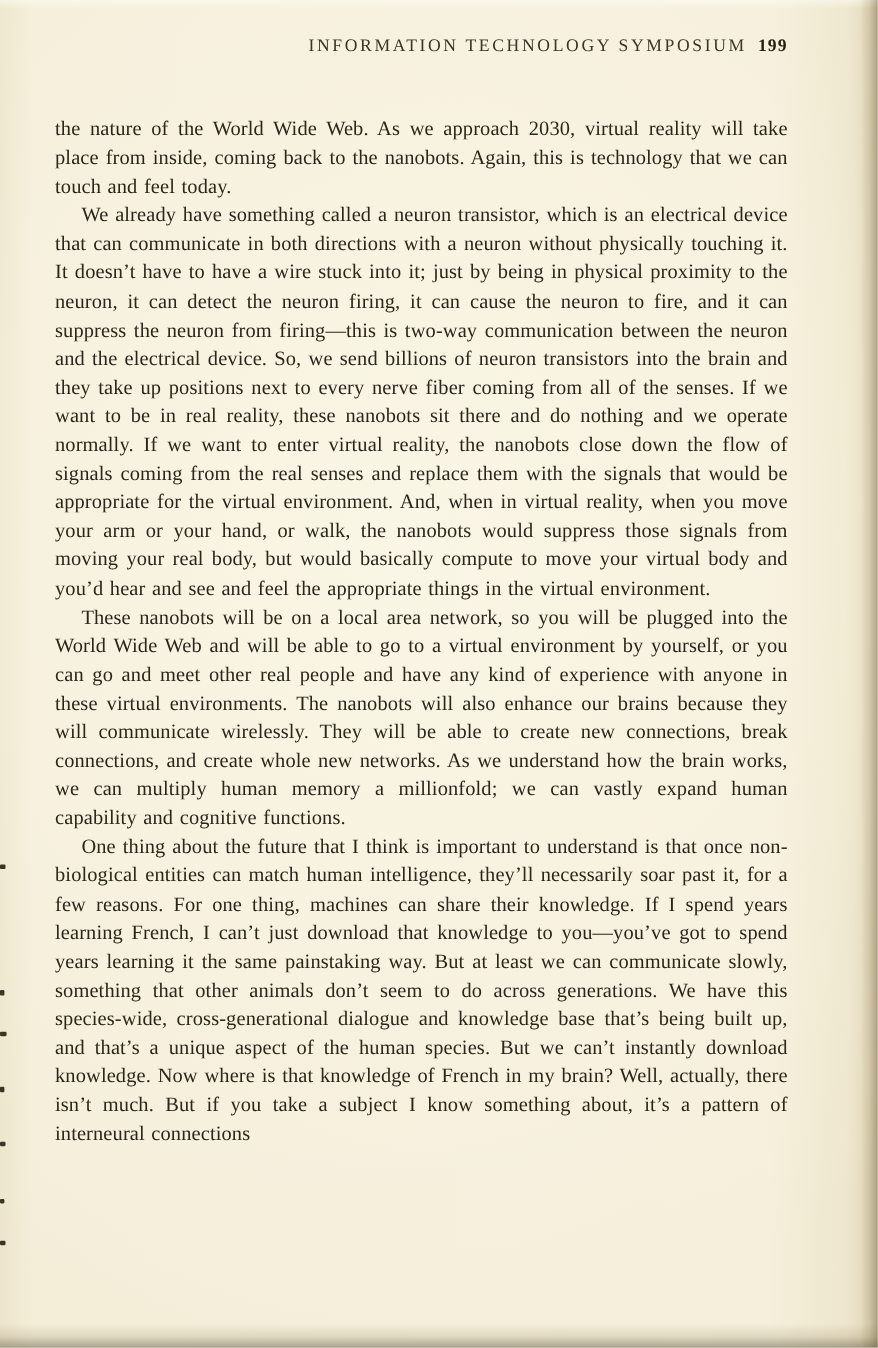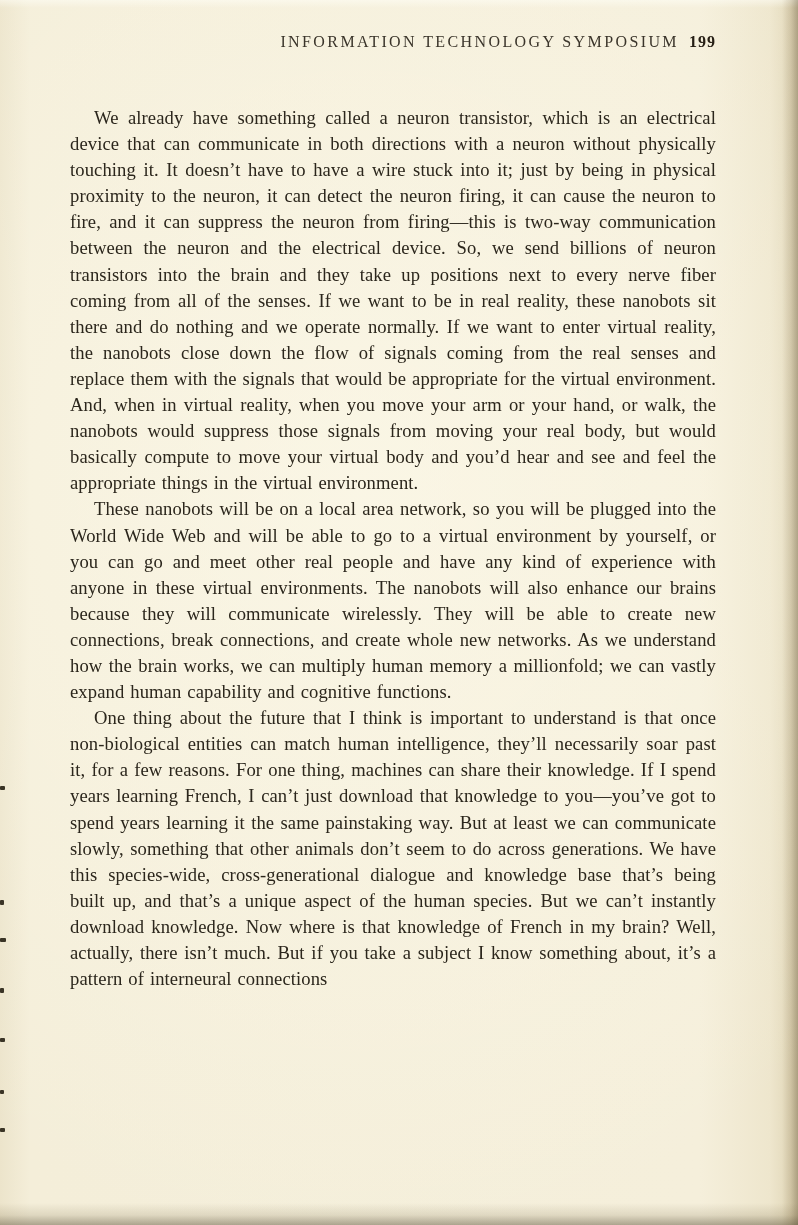--- a/index.html
+++ b/index.html
@@ -12,21 +12,21 @@
     width: 798px;
     height: 1225px;
     overflow: hidden;
     background:
       radial-gradient(ellipse 120% 90% at 45% 40%, rgba(255,252,238,0.55), rgba(255,252,238,0) 70%),
       linear-gradient(to right, #ece4cb 0px, #f4eed9 30px, #f5efdb 700px, #eee6cd 770px, #ddd2b2 798px),
       #f4eed9;
     font-family: "Liberation Serif", "DejaVu Serif", serif;
     color: #2b261c;
     box-sizing: border-box;
-    padding: 33px 82px 0 70px;
+    padding: 33px 82px 0 50px;
   }
   
   .edge-right {
     position: absolute; top: 0; right: 0; width: 16px; height: 100%;
     background: linear-gradient(to right, rgba(120,100,60,0) 0%, rgba(120,100,60,0.18) 55%, rgba(90,75,45,0.38) 100%);
     pointer-events: none;
   }
   .edge-bottom {
     position: absolute; left: 0; bottom: 0; width: 100%; height: 22px;
     background: linear-gradient(to bottom, rgba(110,95,60,0) 0%, rgba(110,95,60,0.16) 55%, rgba(70,60,35,0.42) 100%);
@@ -87,20 +87,21 @@
 </head>
 <body>
 
 <div class="scan-page">
 
   <div class="running-head">
     <span>INFORMATION TECHNOLOGY SYMPOSIUM</span><span class="pagenum">199</span>
   </div>
 
   <div class="body-text">
+    <p class="no-indent">the nature of the World Wide Web. As we approach 2030, virtual reality will take place from inside, coming back to the nanobots. Again, this is technology that we can touch and feel today.</p>
     <p>We already have something called a neuron transistor, which is an electrical device that can communicate in both directions with a neuron without physically touching it. It doesn’t have to have a wire stuck into it; just by being in physical proximity to the neuron, it can detect the neuron firing, it can cause the neuron to fire, and it can suppress the neuron from firing—this is two-way communication between the neuron and the electrical device. So, we send billions of neuron transistors into the brain and they take up positions next to every nerve fiber coming from all of the senses. If we want to be in real reality, these nanobots sit there and do nothing and we operate normally. If we want to enter virtual reality, the nanobots close down the flow of signals coming from the real senses and replace them with the signals that would be appropriate for the virtual environment. And, when in virtual reality, when you move your arm or your hand, or walk, the nanobots would suppress those signals from moving your real body, but would basically compute to move your virtual body and you’d hear and see and feel the appropriate things in the virtual environment.</p>
     <p>These nanobots will be on a local area network, so you will be plugged into the World Wide Web and will be able to go to a virtual environment by yourself, or you can go and meet other real people and have any kind of experience with anyone in these virtual environments. The nanobots will also enhance our brains because they will communicate wirelessly. They will be able to create new connections, break connections, and create whole new networks. As we understand how the brain works, we can multiply human memory a millionfold; we can vastly expand human capability and cognitive functions.</p>
     <p>One thing about the future that I think is important to understand is that once non-biological entities can match human intelligence, they’ll necessarily soar past it, for a few reasons. For one thing, machines can share their knowledge. If I spend years learning French, I can’t just download that knowledge to you—you’ve got to spend years learning it the same painstaking way. But at least we can communicate slowly, something that other animals don’t seem to do across generations. We have this species-wide, cross-generational dialogue and knowledge base that’s being built up, and that’s a unique aspect of the human species. But we can’t instantly download knowledge. Now where is that knowledge of French in my brain? Well, actually, there isn’t much. But if you take a subject I know something about, it’s a pattern of interneural connections</p>
   </div>
 
   <div class="scan-mark mark1"></div>
   <div class="scan-mark mark2"></div>
   <div class="scan-mark mark3"></div>
   <div class="scan-mark mark4"></div>
   <div class="scan-mark mark5"></div>

